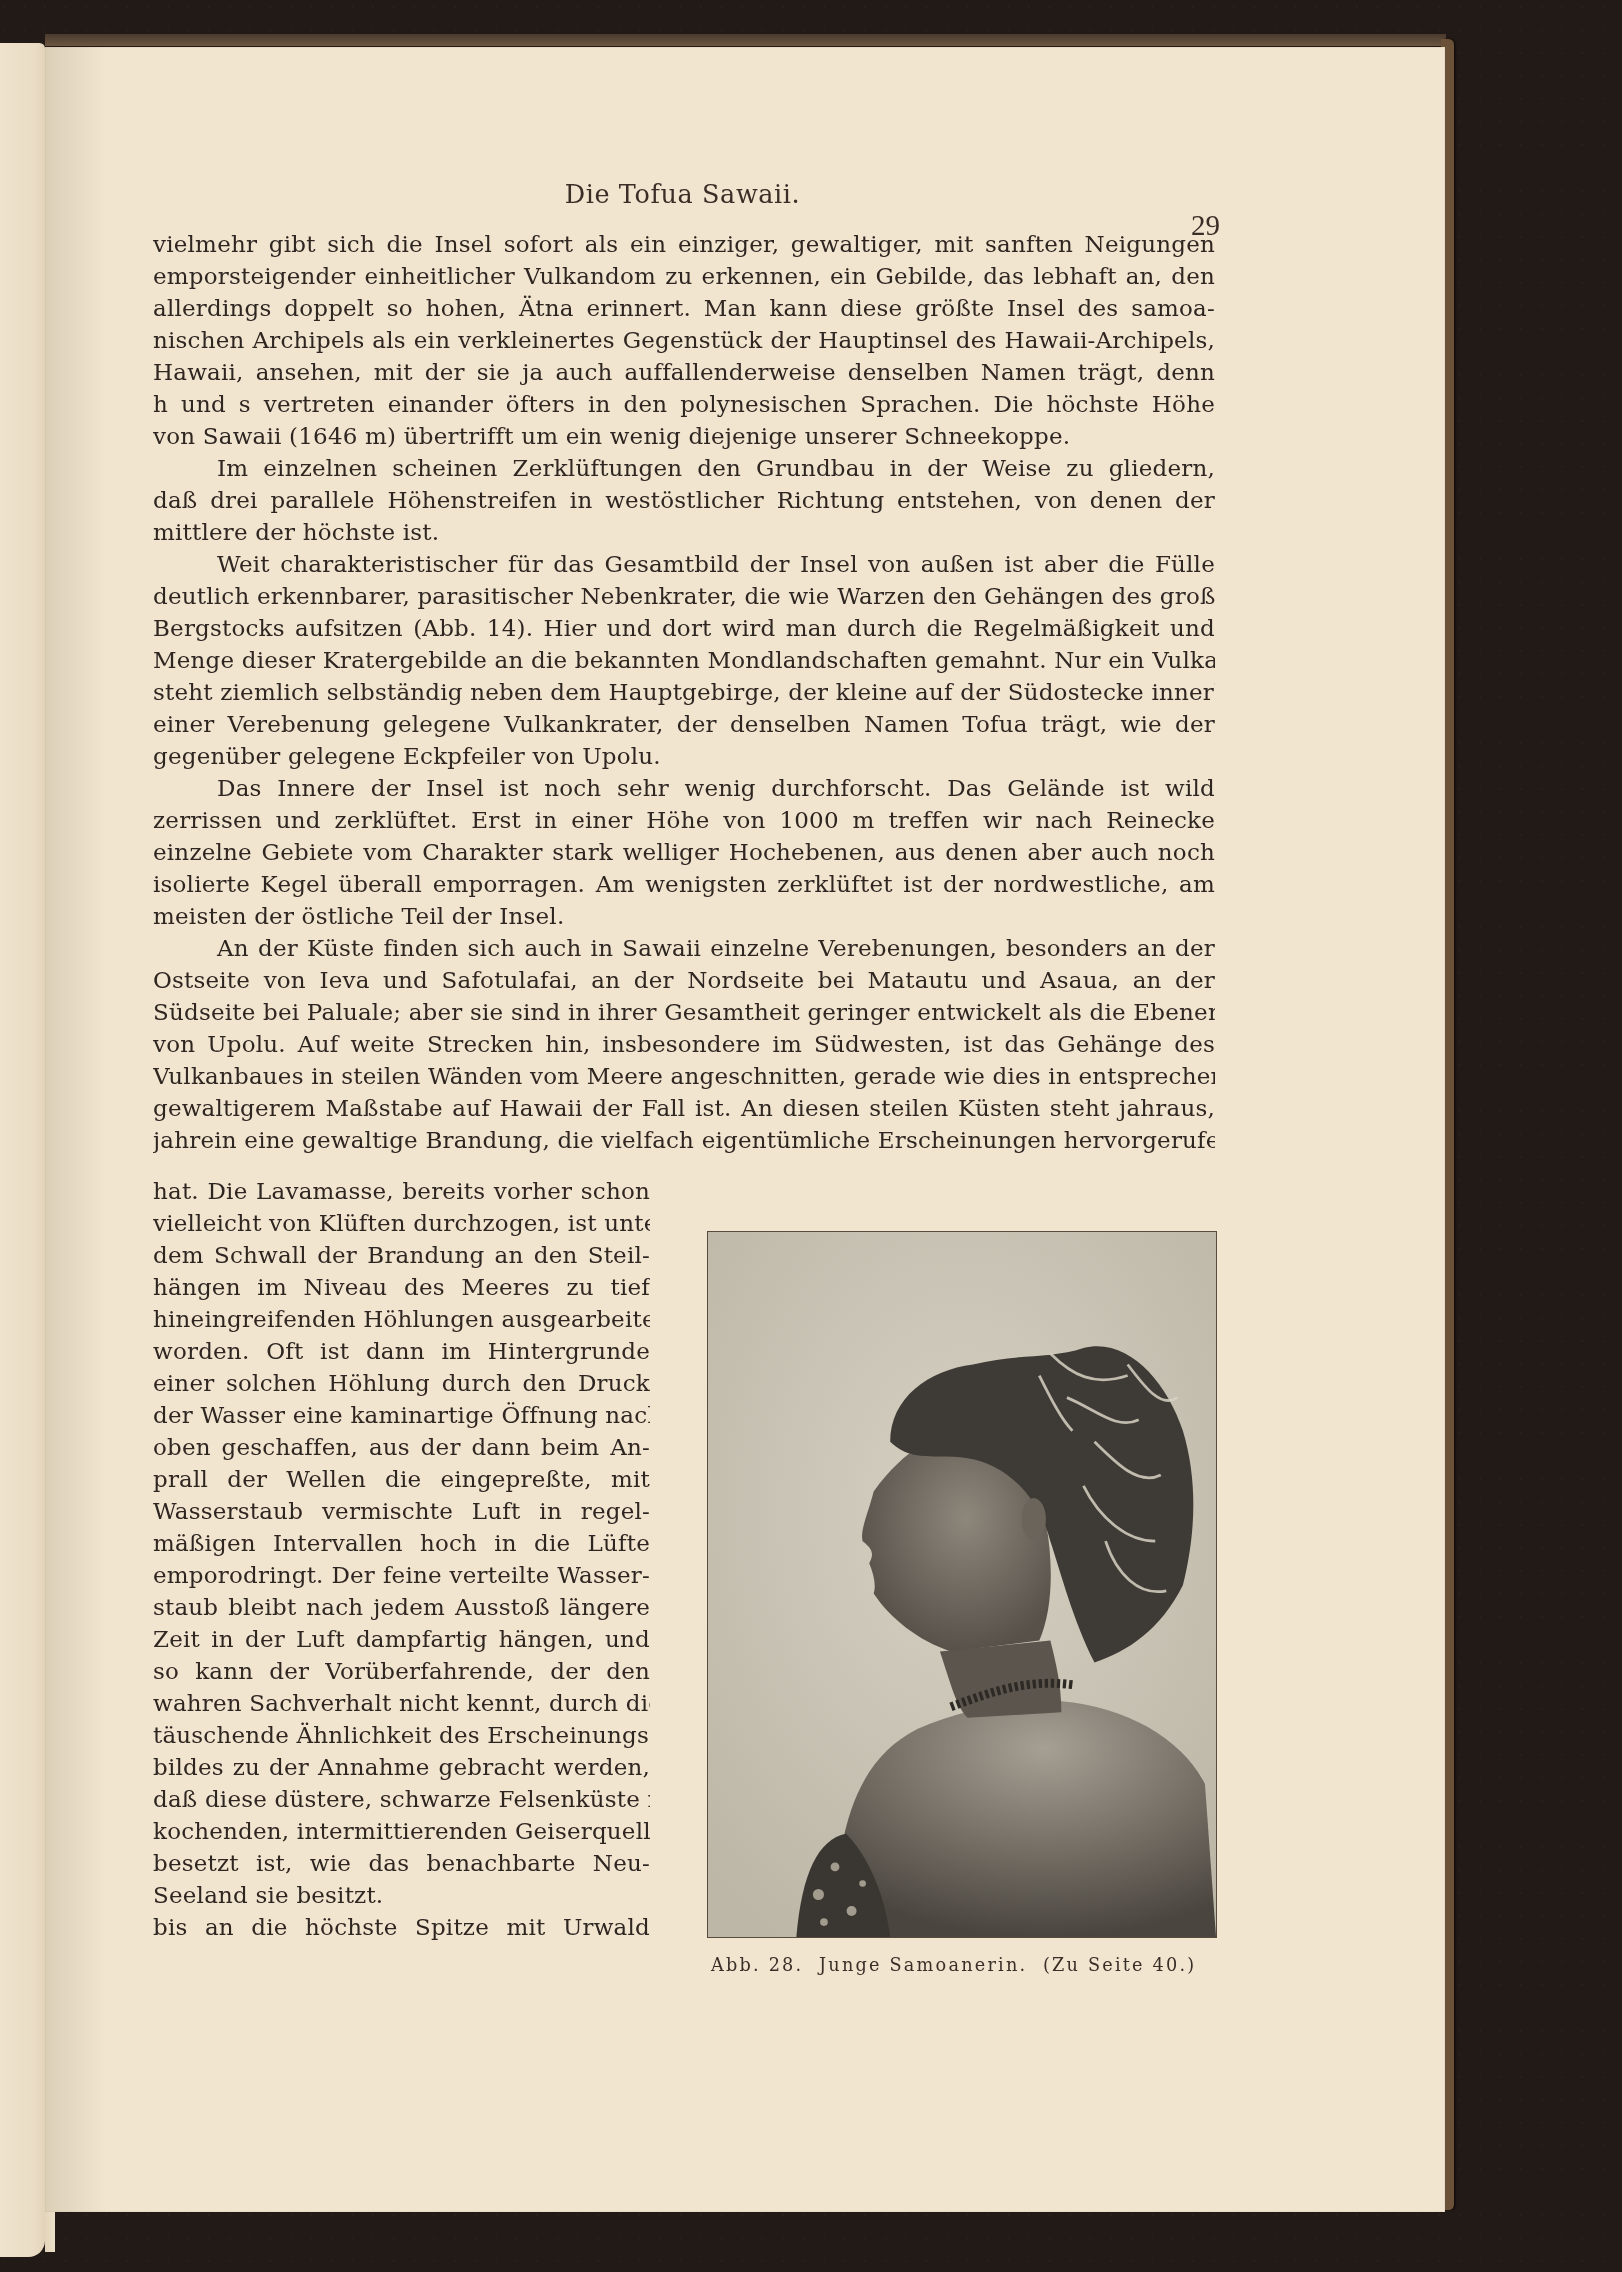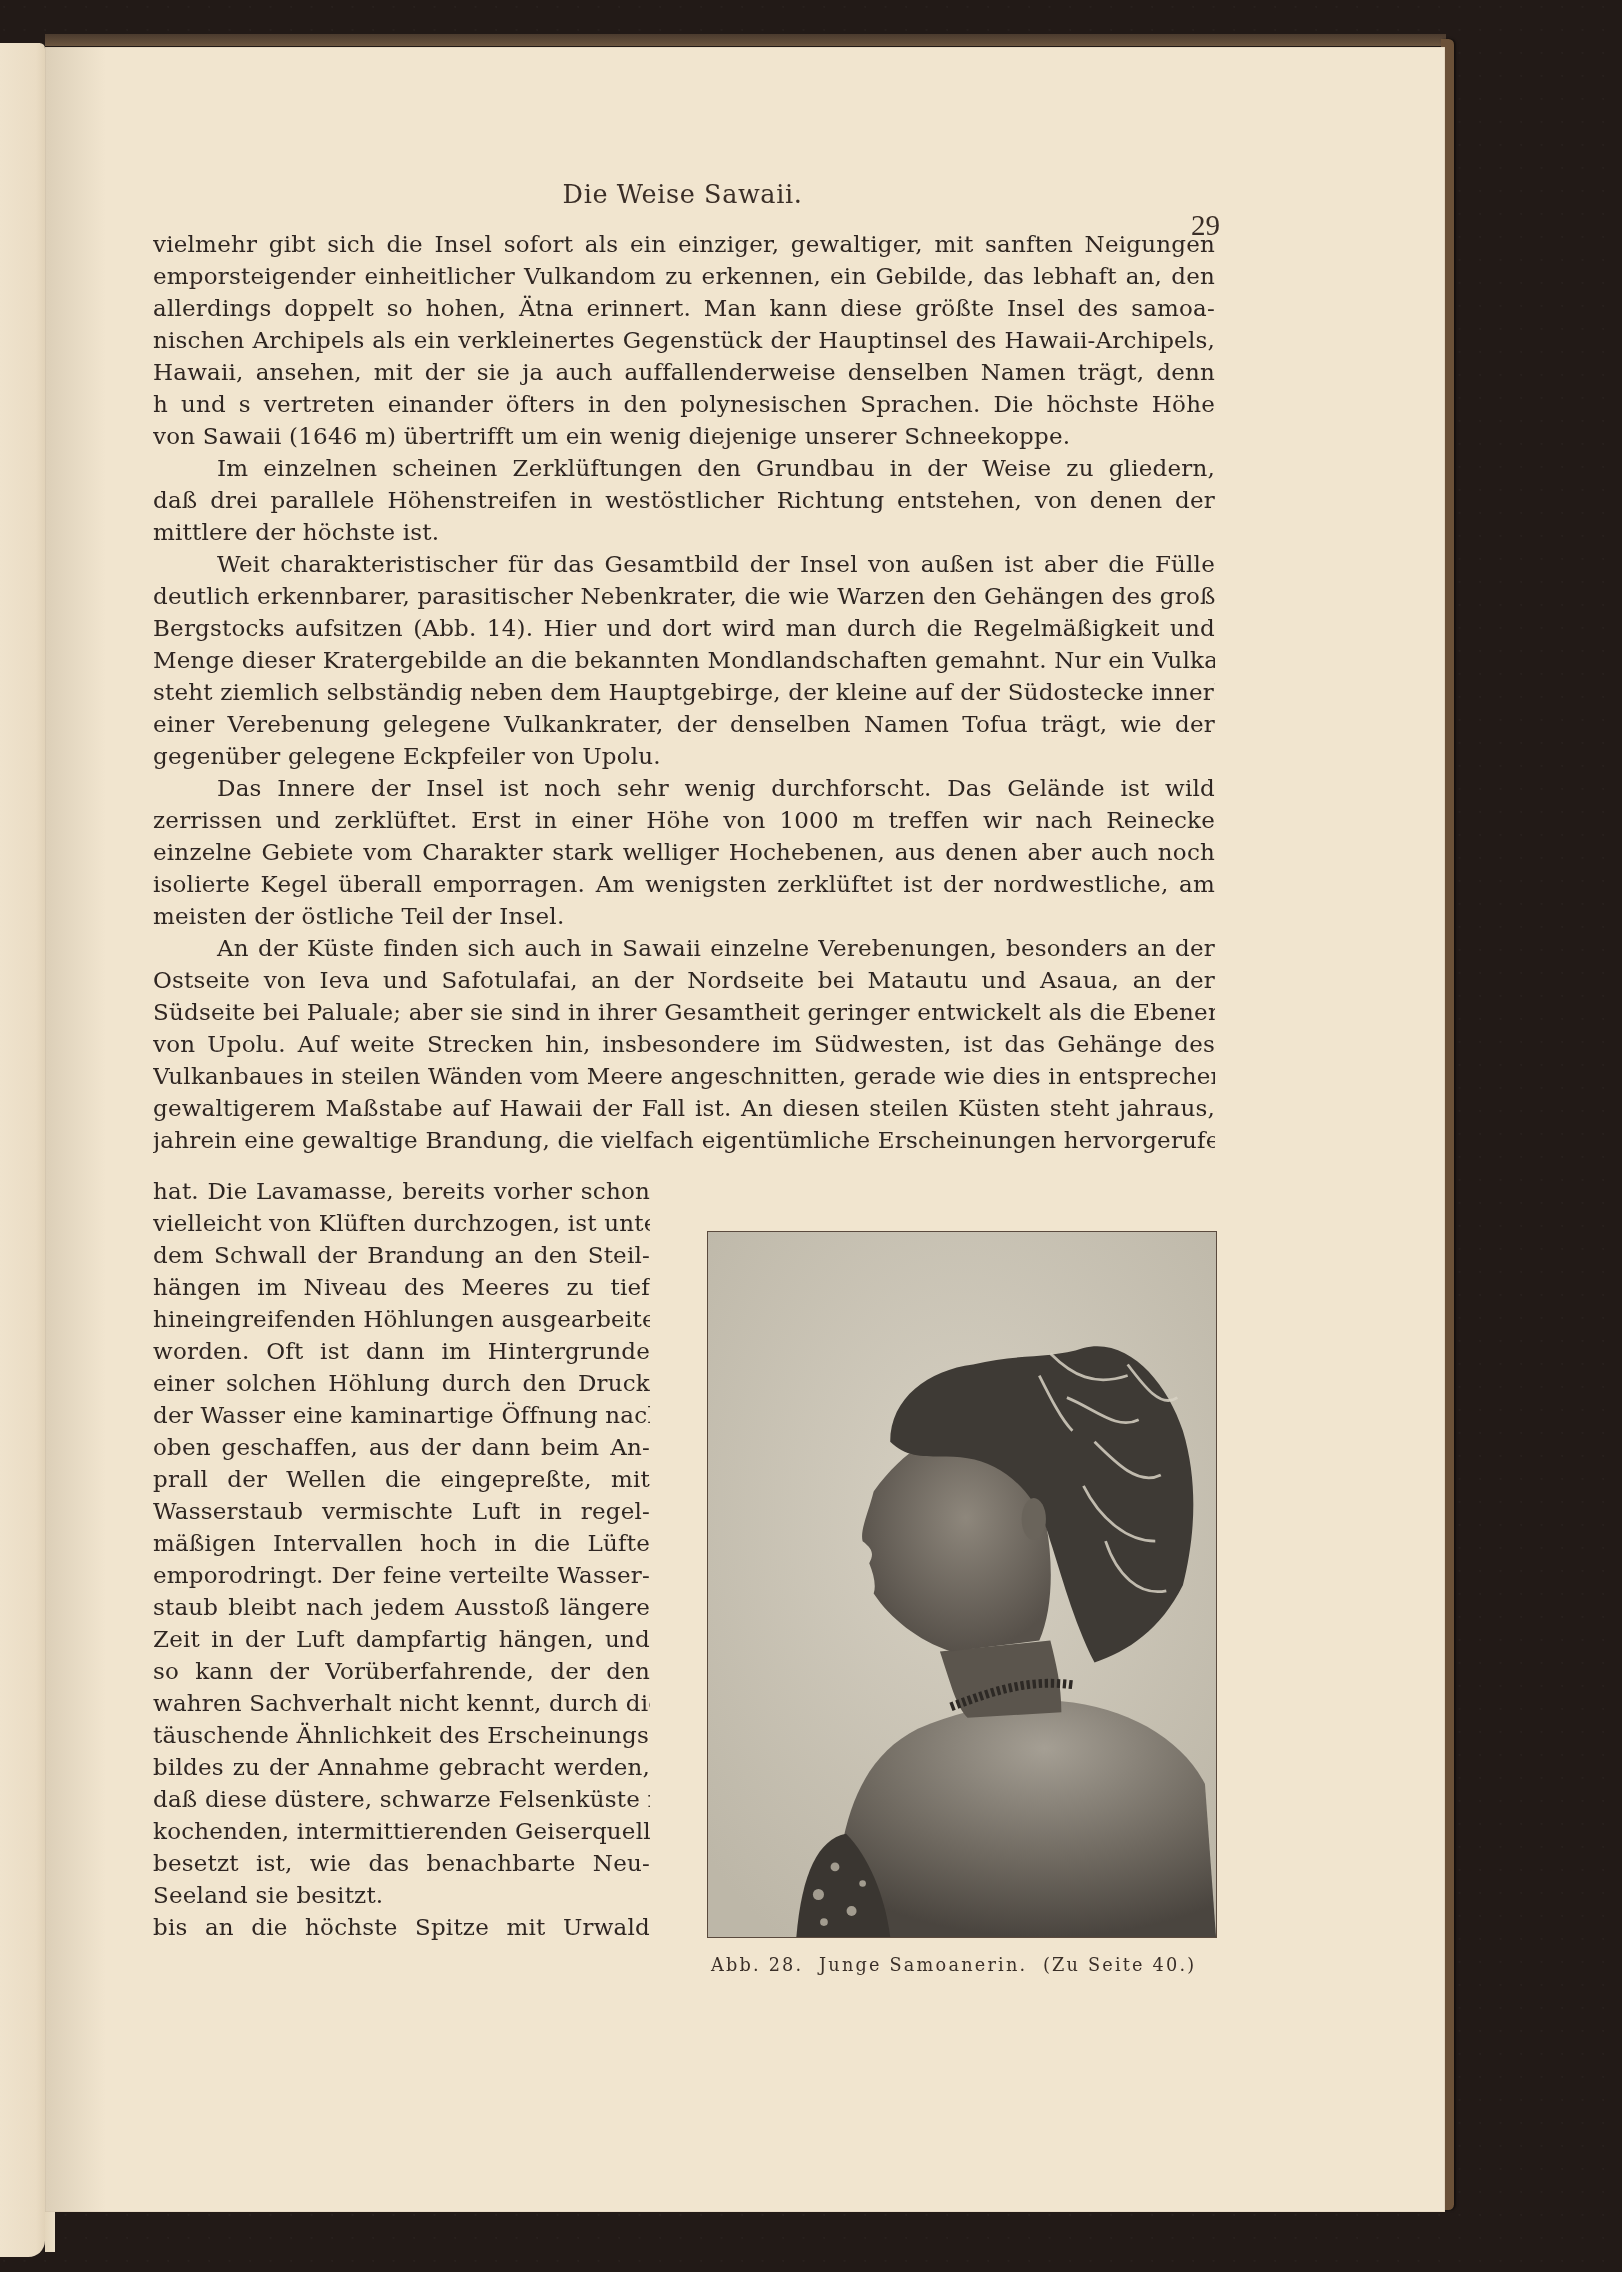--- a/index.html
+++ b/index.html
@@ -105,21 +105,21 @@
 <div class="left-leaf"></div>
 <div class="left-leaf-edge"></div>
 <div class="top-board"></div>
 <div class="right-board"></div>
 
 <div class="page">
   <div class="gutter-shade"></div>
 </div>
 
 <div class="running-head">
-  <div class="running-title">Die Weise Sawaii.</div>
+  <div class="running-title">Die Tofua Sawaii.</div>
   <div class="page-number">29</div>
 </div>
 
 <div class="full-block text" id="full-block">
     <span class="line">vielmehr gibt sich die Insel sofort als ein einziger, gewaltiger, mit sanften Neigungen</span>
     <span class="line">emporsteigender einheitlicher Vulkandom zu erkennen, ein Gebilde, das lebhaft an, den</span>
     <span class="line">allerdings doppelt so hohen, Ätna erinnert. Man kann diese größte Insel des samoa-</span>
     <span class="line">nischen Archipels als ein verkleinertes Gegenstück der Hauptinsel des Hawaii-Archipels,</span>
     <span class="line">Hawaii, ansehen, mit der sie ja auch auffallenderweise denselben Namen trägt, denn</span>
     <span class="line">h und s vertreten einander öfters in den polynesischen Sprachen. Die höchste Höhe</span>

